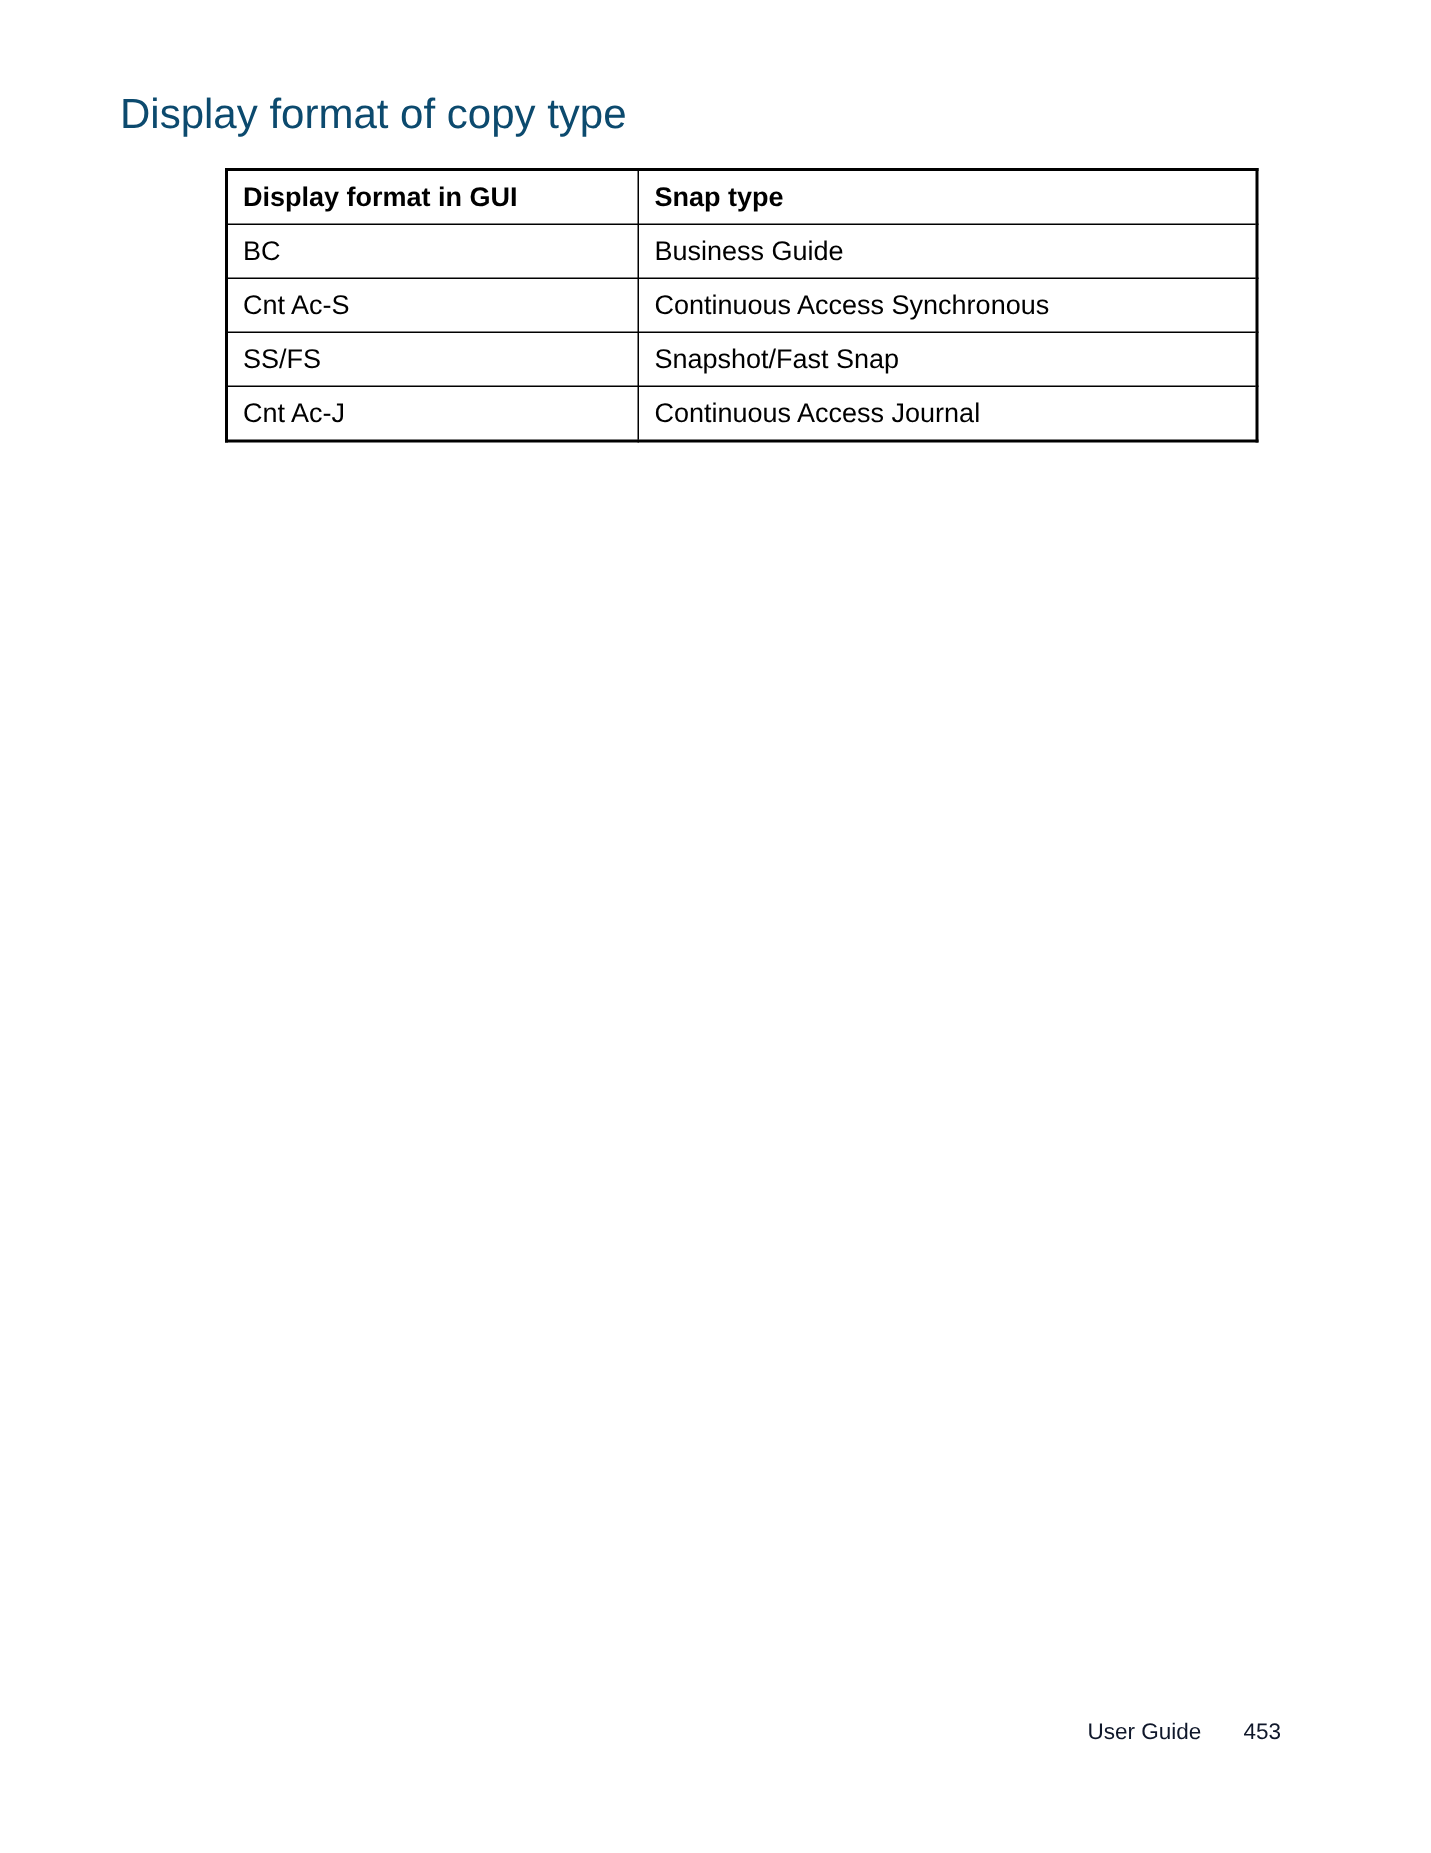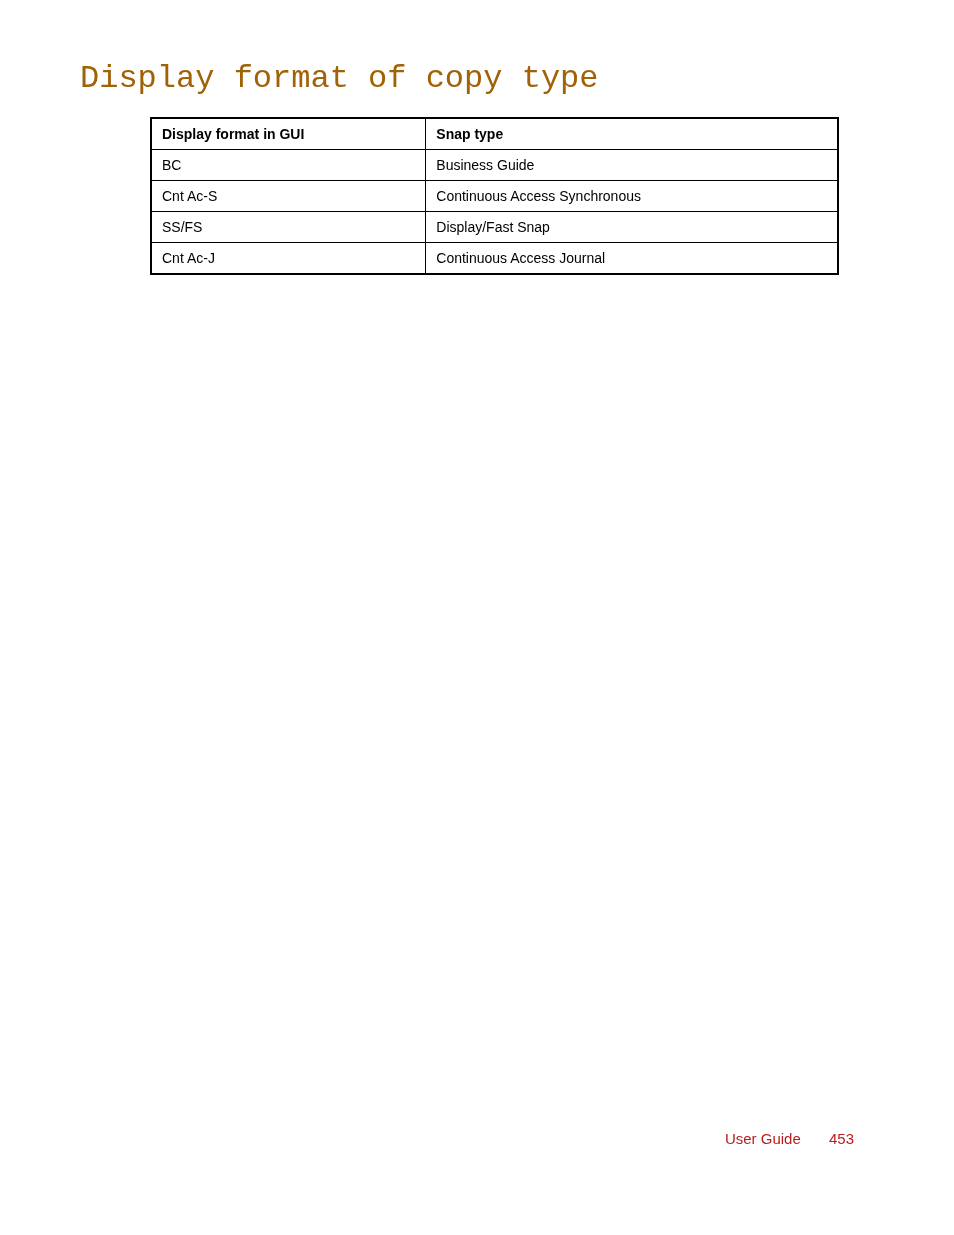--- a/index.html
+++ b/index.html
@@ -9,56 +9,56 @@
     }
     body {
       width: 954px;
       height: 1235px;
       background: #ffffff;
       font-family: Arial, Helvetica, sans-serif;
       position: relative;
       padding: 60px 80px 0 80px;
     }
     .heading {
-      color: #a16207;
-      font-size: 32px;
+      color: #0c4a6e;
+      font-size: 28px;
       font-weight: 300;
       margin-bottom: 20px;
-      font-family: Liberation Mono, monospace;
+      font-family: Liberation Sans, sans-serif;
     }
     .table-container {
       margin-left: 70px;
       margin-right: 35px;
     }
     table {
       border-collapse: collapse;
       width: 100%;
       border: 2px solid #000;
     }
     th, td {
       border: 1px solid #000;
       padding: 7px 10px;
       text-align: left;
-      font-size: 14px;
+      font-size: 18px;
       vertical-align: middle;
       margin-left: 38px;
     }
     th {
       font-weight: bold;
       border-bottom: 1.5px solid #000;
     }
     th:first-child, td:first-child {
       width: 40%;
     }
     .footer {
       position: absolute;
-      bottom: 88px;
+      bottom: 72px;
       right: 100px;
       font-size: 15px;
-      color: #b91c1c;
+      color: #0f172a;
     }
     .footer-label {
       margin-right: 24px;
     }
   </style>
 </head>
 <body>
 
 <h2 class="heading">Display format of copy type</h2>
 
@@ -74,21 +74,21 @@
       <tr>
         <td>BC</td>
         <td>Business Guide</td>
       </tr>
       <tr>
         <td>Cnt Ac-S</td>
         <td>Continuous Access Synchronous</td>
       </tr>
       <tr>
         <td>SS/FS</td>
-        <td>Display/Fast Snap</td>
+        <td>Snapshot/Fast Snap</td>
       </tr>
       <tr>
         <td>Cnt Ac-J</td>
         <td>Continuous Access Journal</td>
       </tr>
     </tbody>
   </table>
 </div>
 
 <div class="footer">

